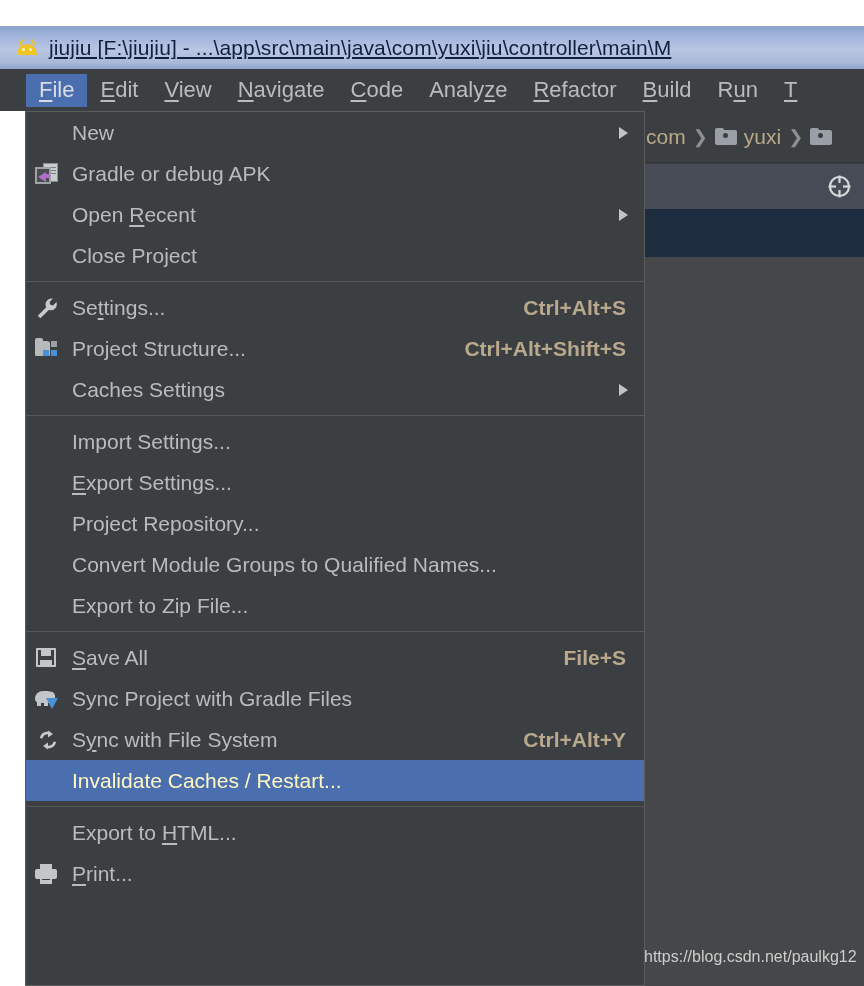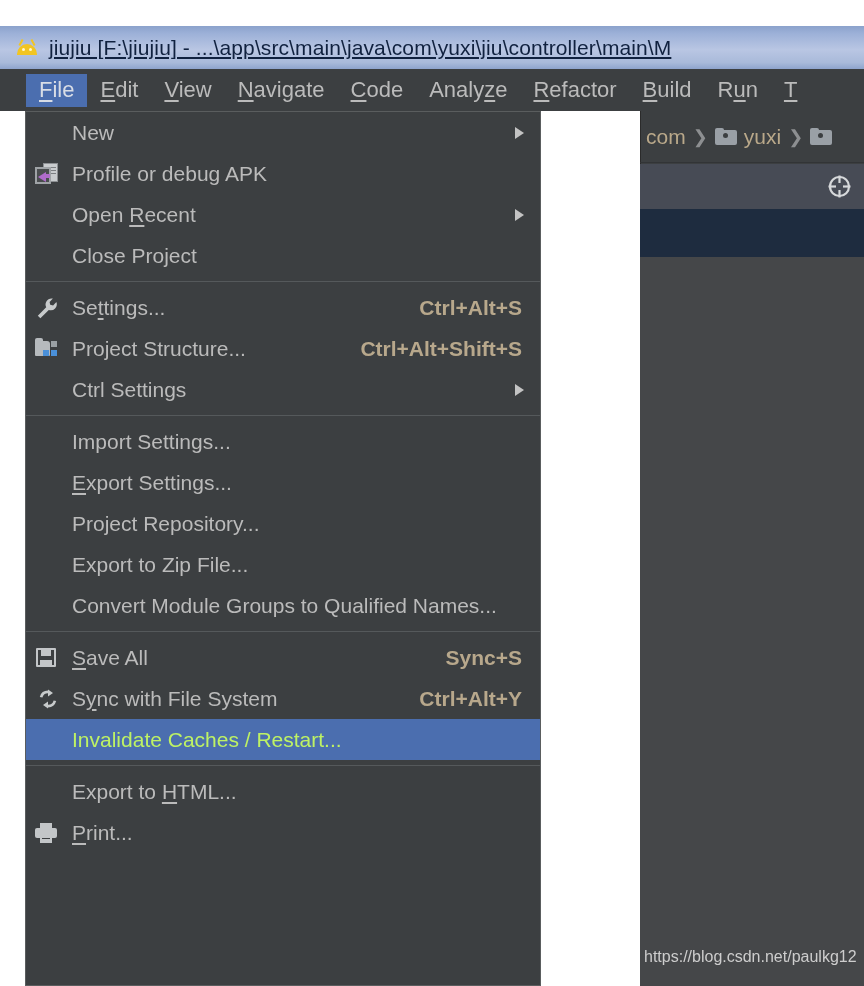--- a/index.html
+++ b/index.html
@@ -88,37 +88,37 @@
   }
 
   
   .watermark{
     position:absolute;left:644px;top:948px;
     font-size:16px;color:#cdcdcd;white-space:nowrap;z-index:9;
   }
 
   
   .dropdown{
-    position:absolute;left:25px;top:111px;width:516px;height:875px;
+    position:absolute;left:25px;top:111px;width:620px;height:875px;
     background:#3c3f41;border:1px solid #5a5d5e;box-sizing:border-box;
     overflow:hidden;
   }
   .mrow{
     position:relative;height:41px;display:flex;align-items:center;
     white-space:nowrap;
   }
   .mrow.sel{background:#4b6eaf;}
   .mrow .ico{
     position:absolute;left:8px;top:50%;transform:translateY(-50%);
     width:28px;height:24px;
   }
   .mrow .label{
     margin-left:46px;font-size:21px;color:#bbbbbb;line-height:1;
   }
-  .mrow.sel .label{color:#bef264;}
+  .mrow.sel .label{color:#fef9c3;}
   .mrow .shortcut{
     position:absolute;right:18px;top:50%;transform:translateY(-50%);
     font-size:21px;color:#b8a88c;font-weight:bold;
   }
   .mrow .arrow{
     position:absolute;right:16px;top:50%;transform:translateY(-50%);
     width:0;height:0;border-left:9px solid #c3c3c3;
     border-top:6px solid transparent;border-bottom:6px solid transparent;
   }
   .sep{height:1px;background:#55595b;margin:5px 0 5px 0;}
@@ -242,21 +242,21 @@
     <span class="ico ic-apk">
       <span class="doc">
           <i style="top:3px"></i>
           <i style="top:6px"></i>
           <i style="top:9px"></i>
         </span>
       <span class="sq"></span>
         <span class="arr"></span>
         <span class="arrbar"></span>
     </span>
-    <span class="label">Profile or debug APK</span>
+    <span class="label">Gradle or debug APK</span>
   </div>
   <div class="mrow">
     <span class="label">Open <span class="mn">R</span>ecent</span>
     <span class="arrow"></span>
   </div>
   <div class="mrow">
     <span class="label">Close Project</span>
   </div>
 
   <div class="sep"></div>
@@ -275,52 +275,62 @@
       <span class="bigt"></span>
         <span class="big"></span>
         <span class="b1"></span>
         <span class="b2"></span>
         <span class="b3"></span>
     </span>
     <span class="label">Project Structure...</span>
     <span class="shortcut">Ctrl+Alt+Shift+S</span>
   </div>
   <div class="mrow">
-    <span class="label">Ctrl Settings</span>
+    <span class="label">Caches Settings</span>
     <span class="arrow"></span>
   </div>
 
   <div class="sep"></div>
 
   <div class="mrow">
     <span class="label">Import Settings...</span>
   </div>
   <div class="mrow">
     <span class="label"><span class="mn">E</span>xport Settings...</span>
   </div>
   <div class="mrow">
     <span class="label">Project Repository...</span>
   </div>
   <div class="mrow">
+    <span class="label">Convert Module Groups to Qualified Names...</span>
+  </div>
+  <div class="mrow">
     <span class="label">Export to Zip File...</span>
-  </div>
-  <div class="mrow">
-    <span class="label">Convert Module Groups to Qualified Names...</span>
   </div>
 
   <div class="sep"></div>
 
   <div class="mrow">
     <span class="ico ic-save">
         <span class="out"></span>
         <span class="top"></span>
         <span class="bot"></span>
       </span>
     <span class="label"><span class="mn">S</span>ave All</span>
-    <span class="shortcut">Sync+S</span>
+    <span class="shortcut">File+S</span>
+  </div>
+  <div class="mrow">
+    <span class="ico ic-gradle">
+      <span class="ele"></span>
+        <span class="trunk"></span>
+        <span class="leg1"></span>
+        <span class="leg2"></span>
+        <span class="blu"></span>
+    </span>
+    <span class="label">Sync Project with Gradle Files</span>
   </div>
   <div class="mrow">
     <span class="ico ic-sync">
       <svg width="24" height="22" viewBox="0 0 24 22">
         <path d="M12 2.6a8.5 8.5 0 0 0-8.2 6.3l2.6.7A5.8 5.8 0 0 1 12 5.3v3.3l5-3.6-5-3.6v1.2z" fill="#c7cacb"></path>
         <path d="M12 19.4a8.5 8.5 0 0 0 8.2-6.3l-2.6-.7A5.8 5.8 0 0 1 12 16.7v-3.3l-5 3.6 5 3.6v-1.2z" fill="#c7cacb"></path>
       </svg>
     </span>
     <span class="label">S<span class="mn">y</span>nc with File System</span>
     <span class="shortcut">Ctrl+Alt+Y</span>

